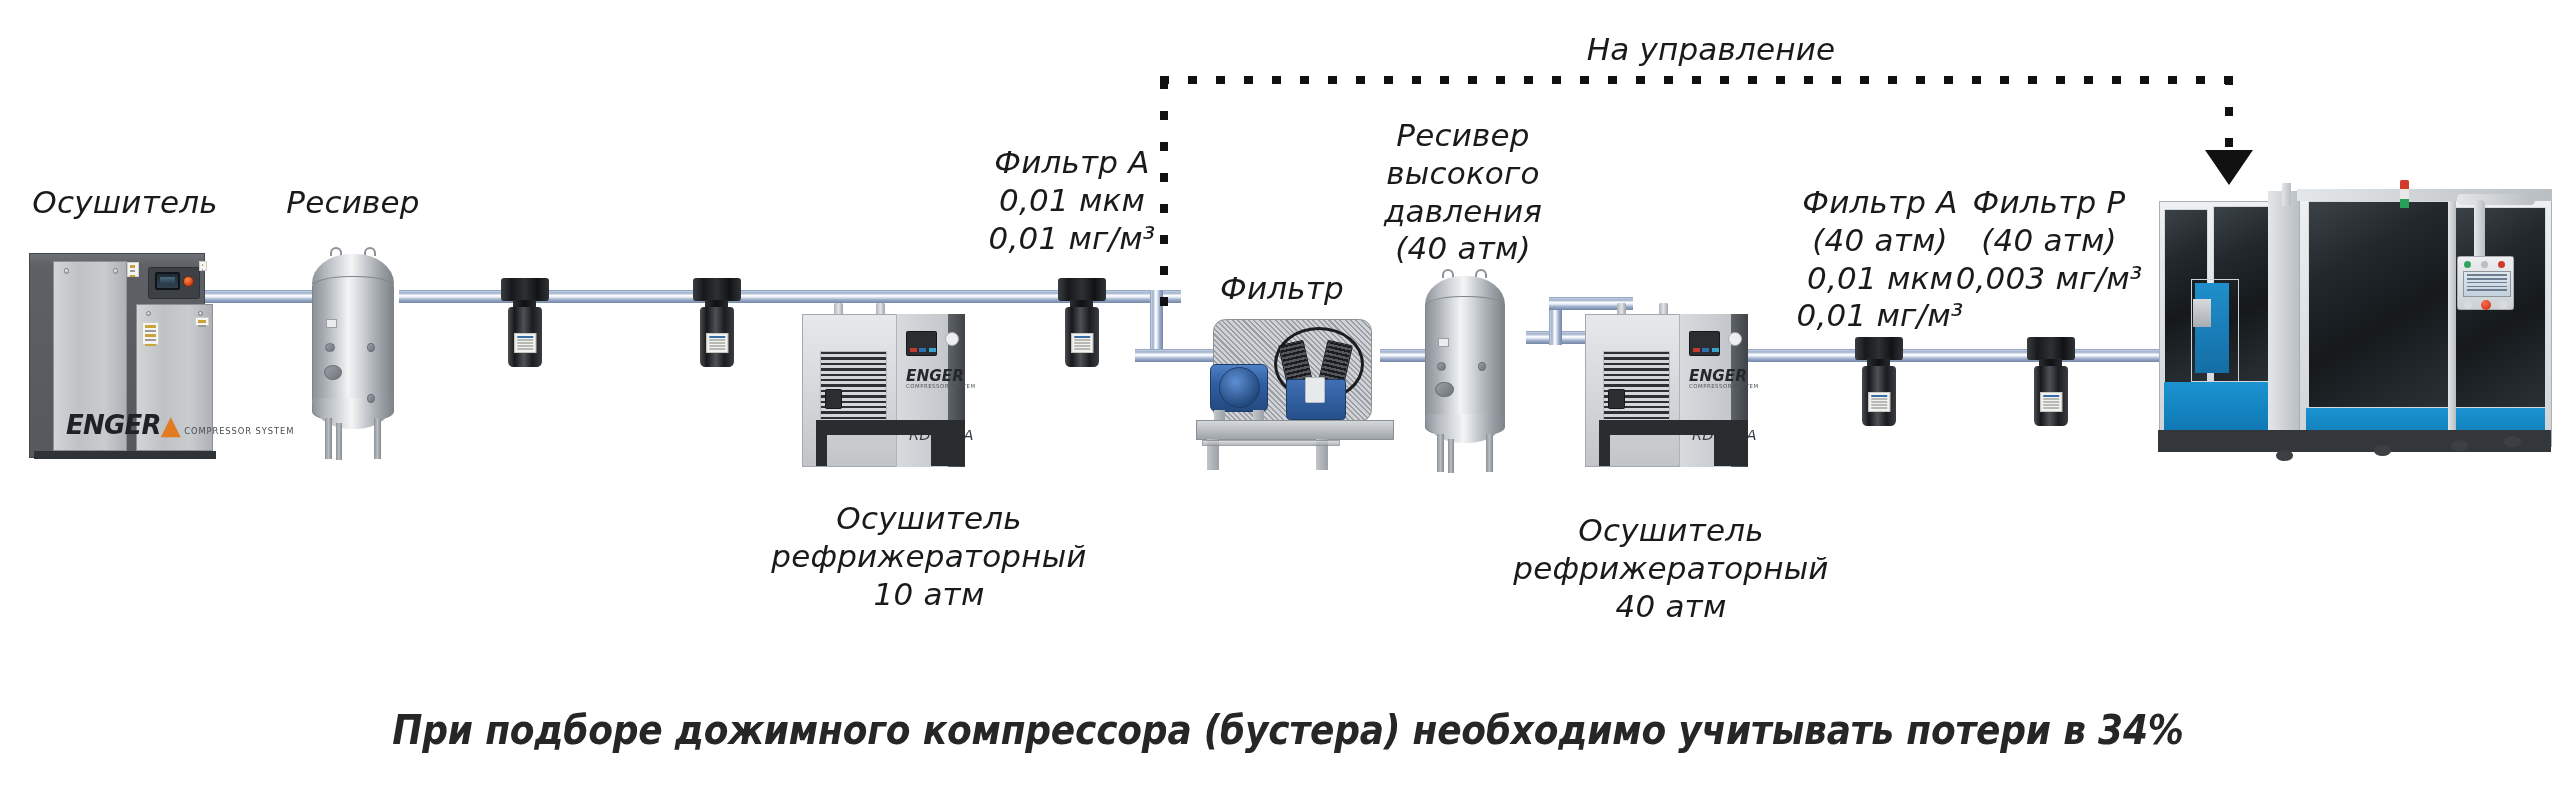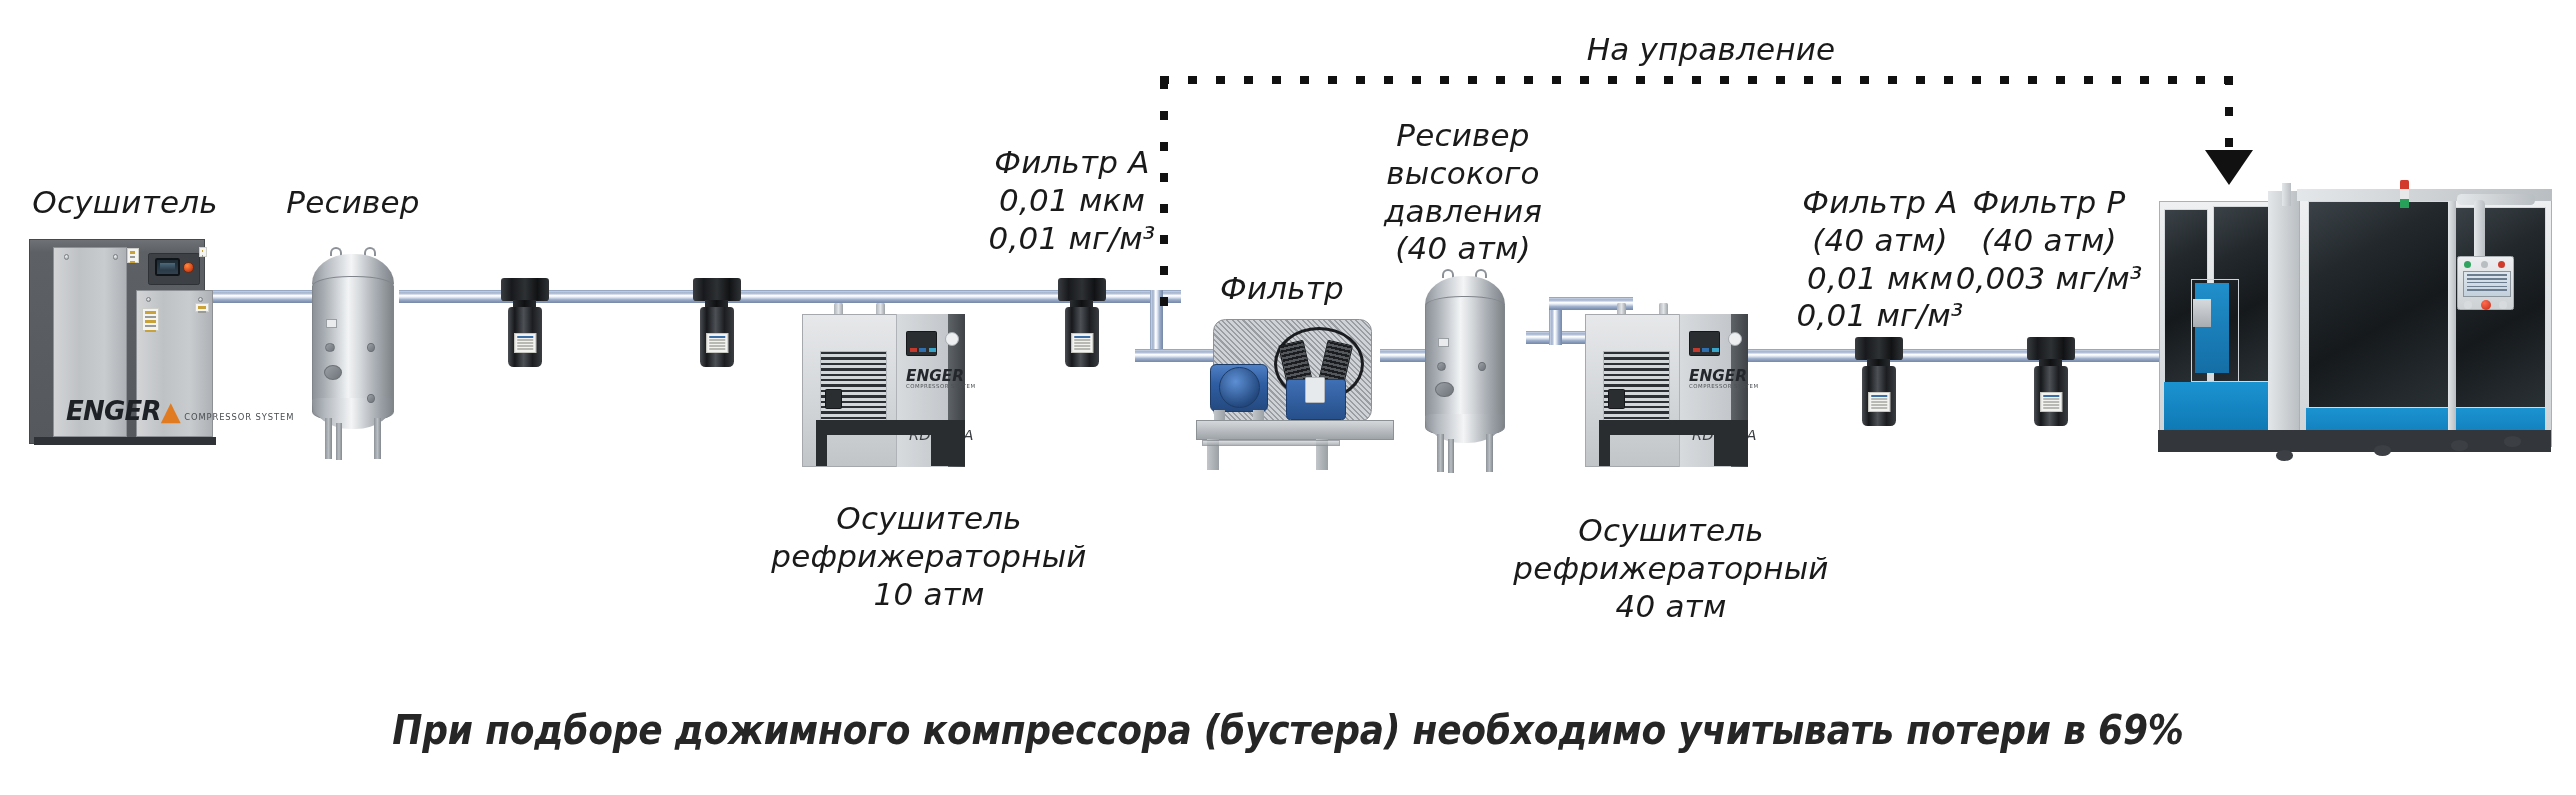--- a/index.html
+++ b/index.html
@@ -300,21 +300,21 @@
   <div class="pipe v" style="left:1549px; top:299px; width:13px; height:46px;"></div>
   <div class="pipe" style="left:1549px; top:297px; width:84px; height:13px;"></div>
   <div class="pipe" style="left:1748px; top:349px; width:491px; height:13px;"></div>
 
   <div class="dotline-v" style="left:1160px; top:80px; height:230px;"></div>
   <div class="dotline-h sq" style="left:1160px; top:76px; width:1073px;"></div>
   <div class="dotline-v" style="left:2225px; top:76px; height:84px;"></div>
   <div class="arrow-down" style="left:2205px; top:150px;"></div>
   <div class="lbl ctr" style="left:1711px; top:31px;">На управление</div>
 
-  <div class="compressor" style="left:29px; top:239px; width:176px; height:205px;">
+  <div class="compressor" style="left:29px; top:253px; width:176px; height:205px;">
     <div class="cmp-body"></div>
     <div class="cmp-door" style="left:24px; top:7.7px; width:74px; height:190px;"></div>
     <div class="cmp-knob" style="left:35px; top:15.3px; width:5.4px; height:5.4px;"></div>
     <div class="cmp-knob" style="left:84px; top:15.3px; width:5.4px; height:5.4px;"></div>
     <div class="cmp-sticker" style="left:98px; top:9.2px; width:11.5px; height:15.3px;">
         <i></i>
         <i></i>
         <i></i>
       </div>
 
@@ -575,16 +575,16 @@
       <div class="mc-btn" style="left:41px; top:44px; width:7.7px; height:7.7px; background:#d7dbde;"></div>
     </div>
 
     <div class="mc-base" style="left:10.7px; top:264px; width:393px; height:21.5px;"></div>
     <div class="mc-foot" style="left:129px; top:284px; width:17px; height:10.7px; border-radius:50%;"></div>
     <div class="mc-foot" style="left:227px; top:279px; width:17px; height:10.7px; border-radius:50%;"></div>
     <div class="mc-foot" style="left:304px; top:274px; width:17px; height:10.7px; border-radius:50%;"></div>
     <div class="mc-foot" style="left:357px; top:270px; width:17px; height:10.7px; border-radius:50%;"></div>
   </div>
 
-  <div class="caption">При подборе дожимного компрессора (бустера) необходимо учитывать потери в 69%</div>
+  <div class="caption">При подборе дожимного компрессора (бустера) необходимо учитывать потери в 34%</div>
 
 </div>
 
 
 </body></html>

